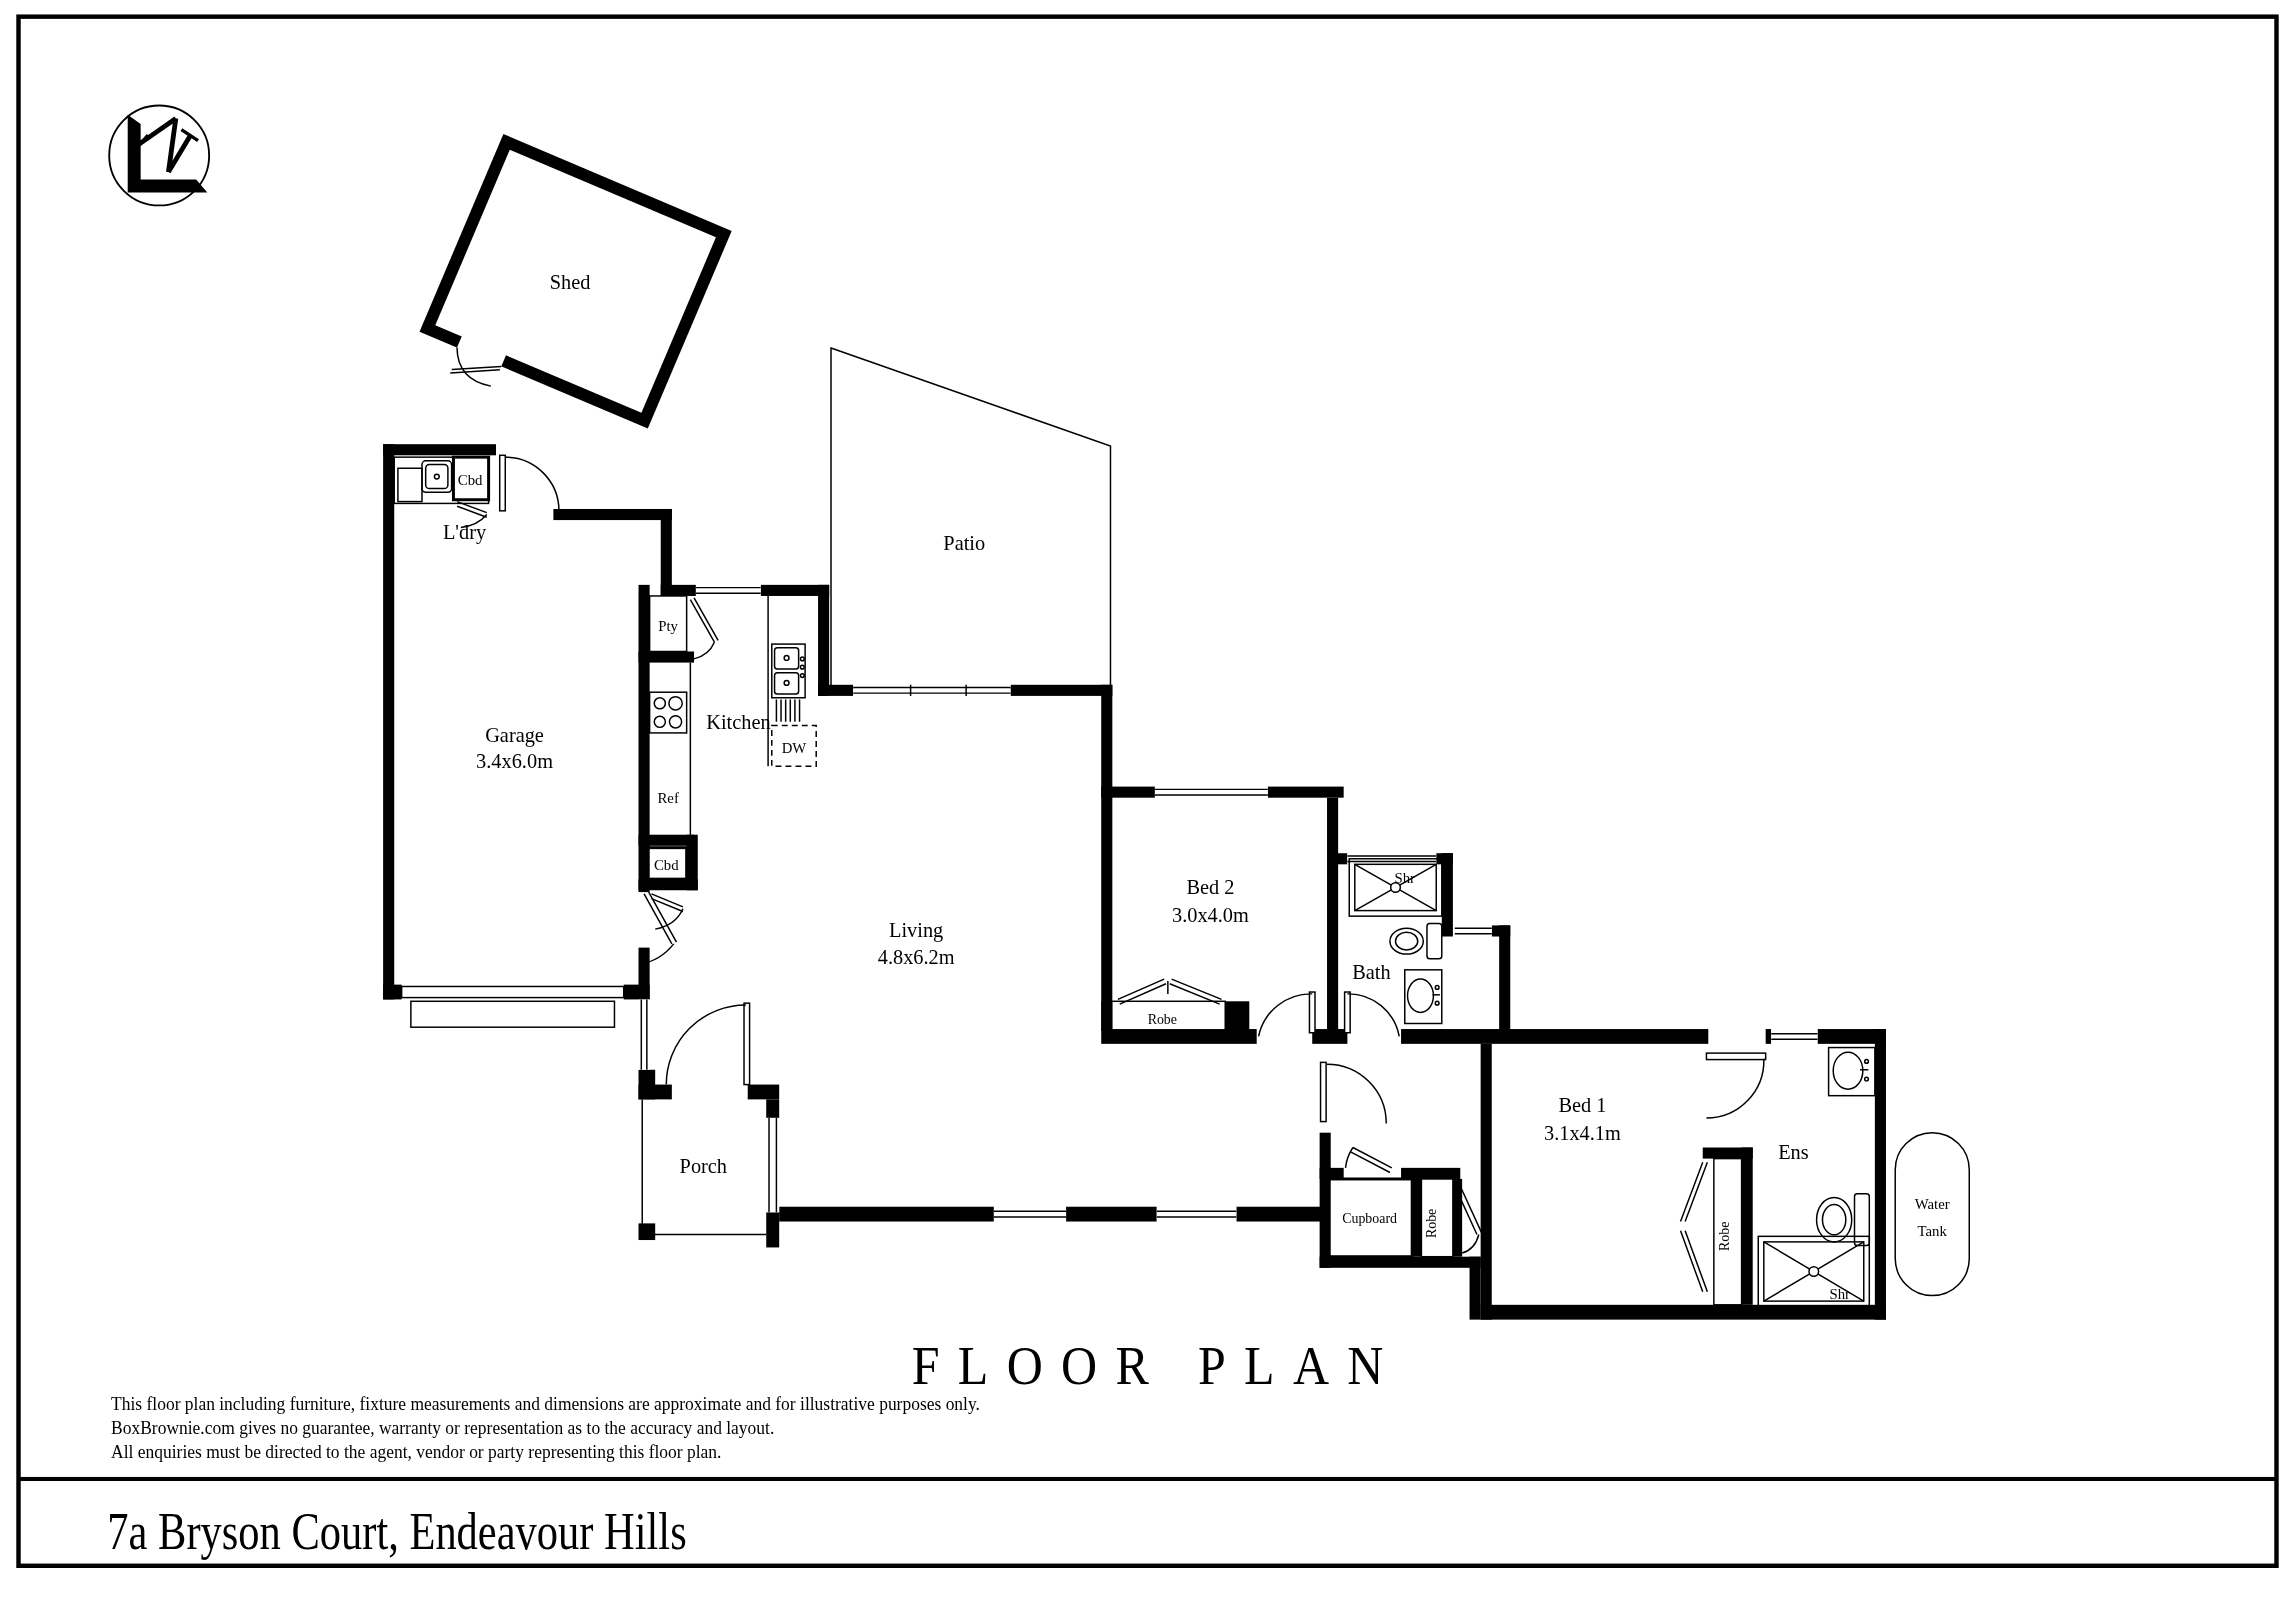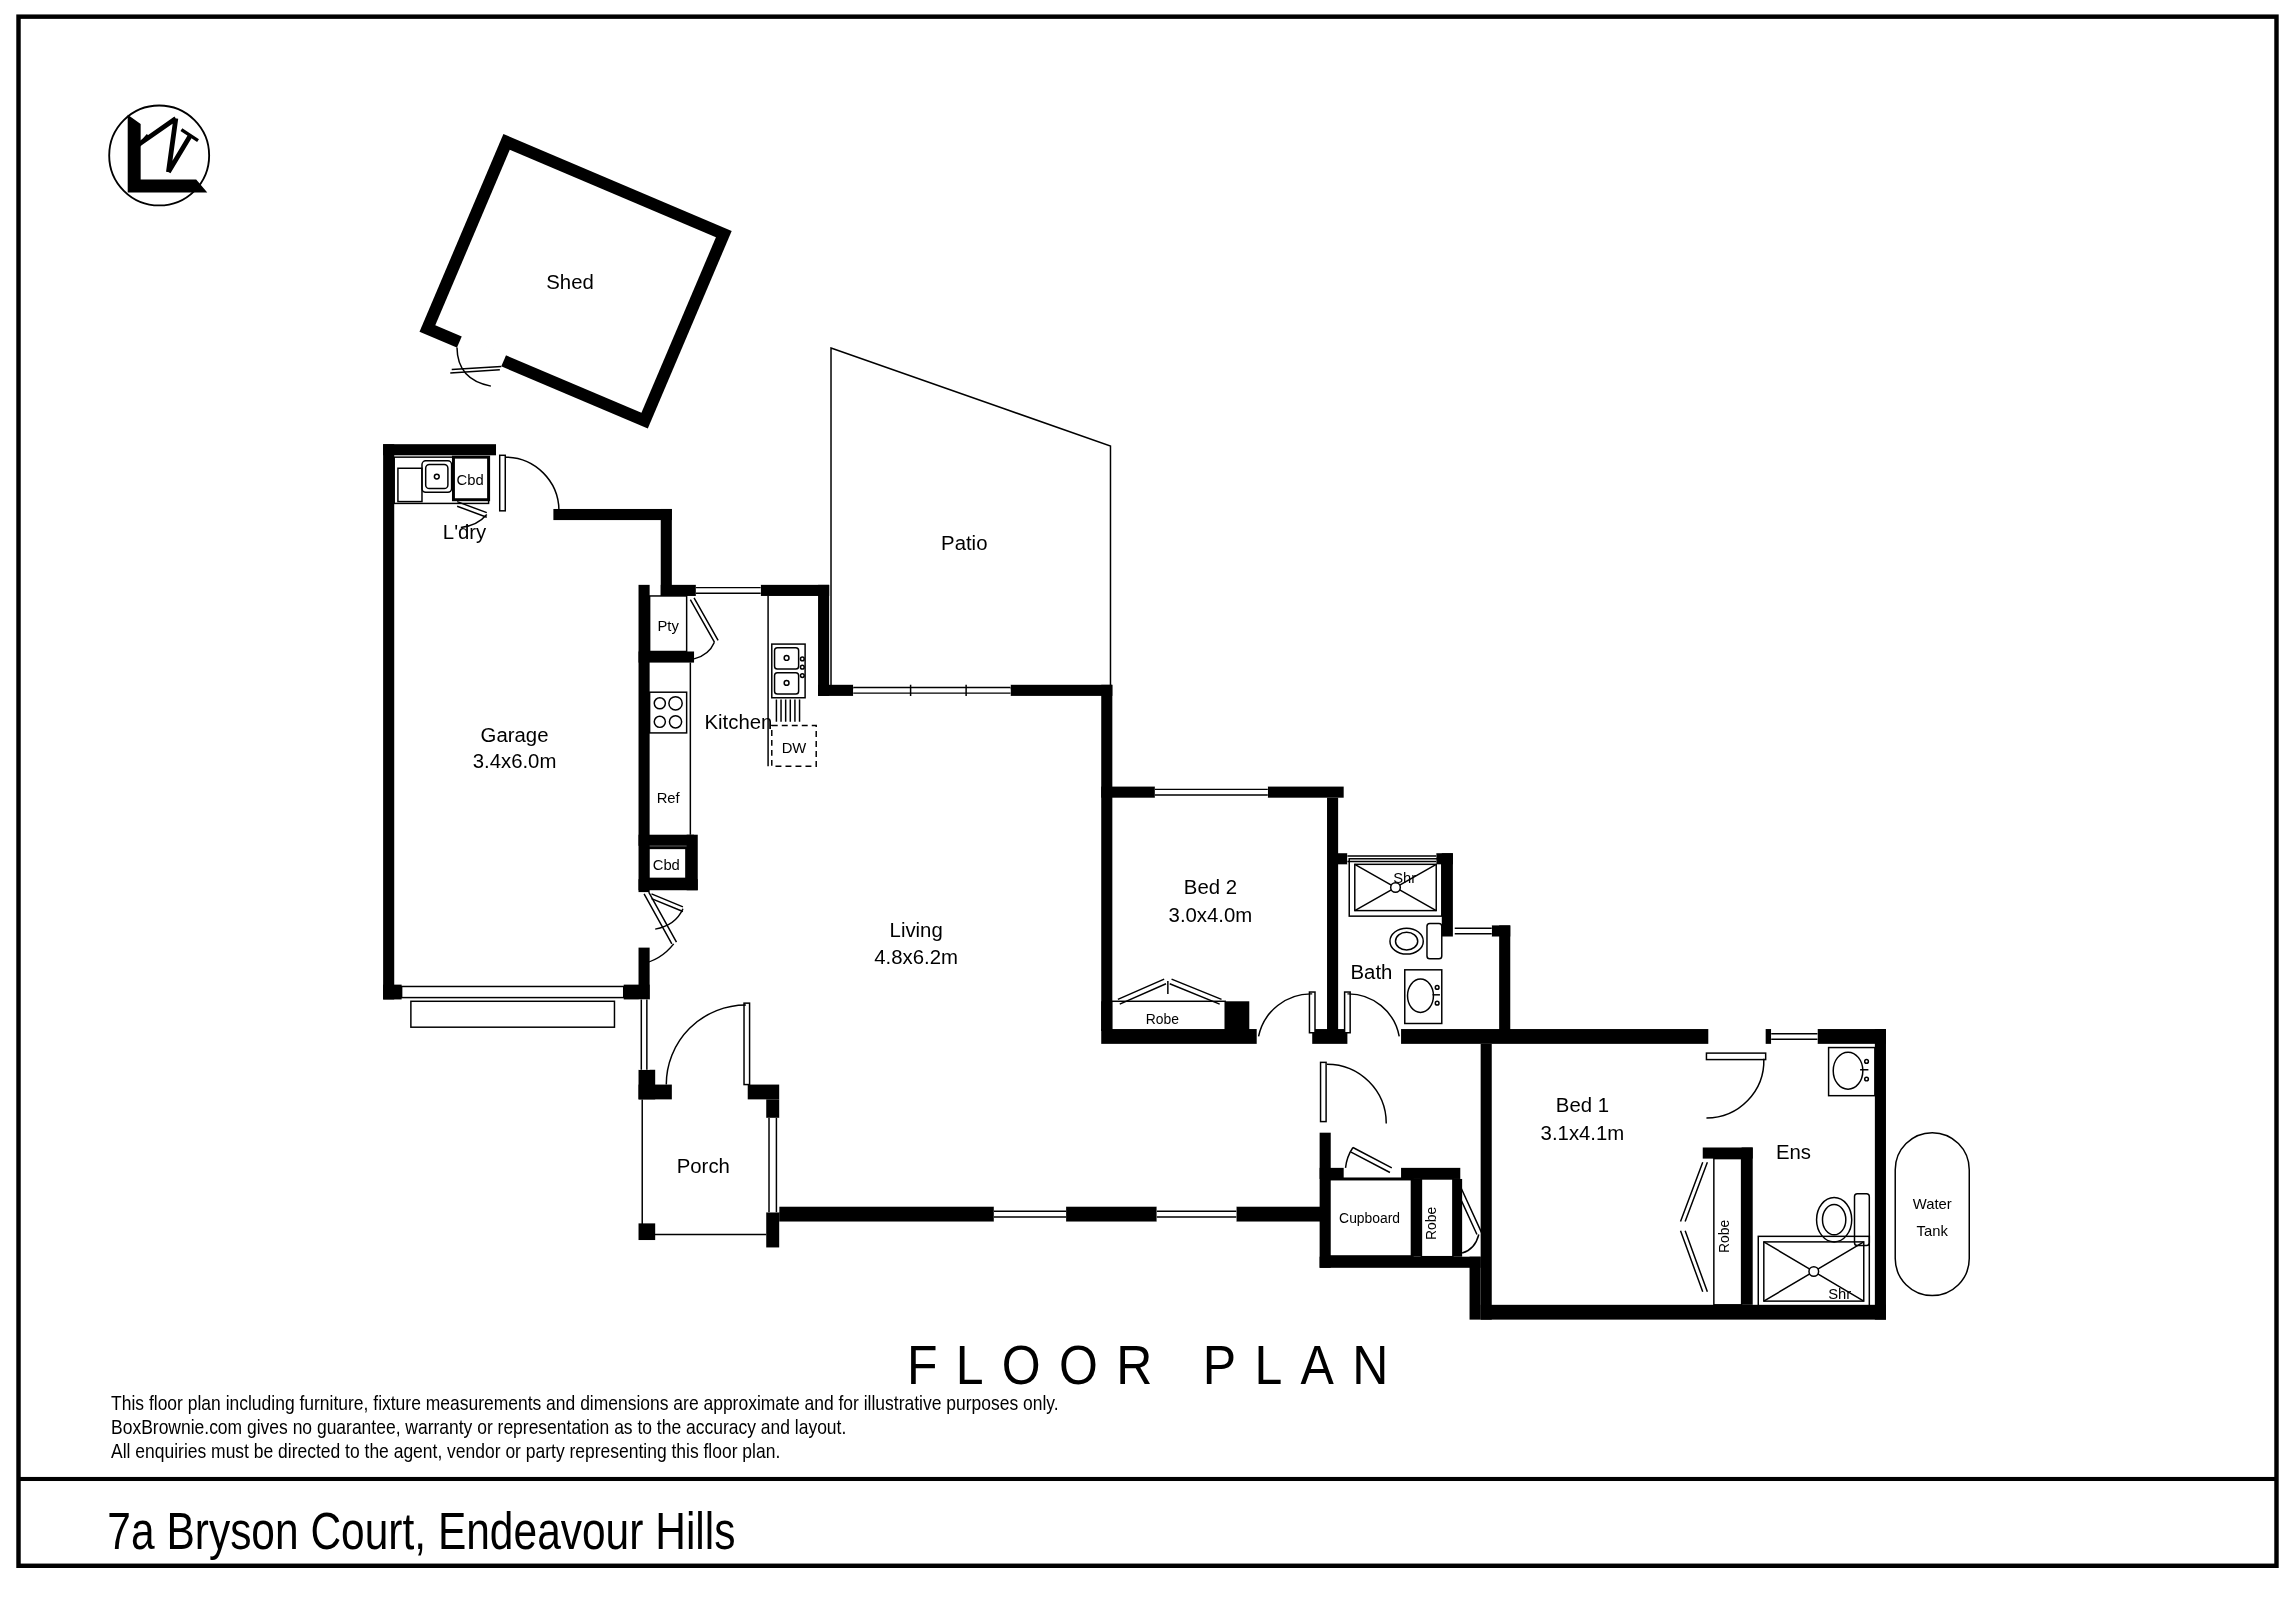--- a/index.html
+++ b/index.html
@@ -1,17 +1,17 @@
 <!DOCTYPE html>
 <html style="font-size:7.4px"><head>
 <meta charset="utf-8">
 <style>
   html,body{margin:0;padding:0;background:#fff;}
   body{font-family:"Liberation Sans",sans-serif;}
-  .page{width:100%;max-width:2295px;}
+  .page{width:100%;max-width:2295px;font-family:Liberation Serif, serif;}
   svg{display:block;width:100%;height:auto;background:#fff;}
   .wall{fill:#000;stroke:none;}
   .thin{fill:none;stroke:#000;stroke-width:0.8;}
   .thin15{fill:none;stroke:#000;stroke-width:1.6;}
   .whitefill{fill:#fff;stroke:#000;stroke-width:0.8;}
   .leaf{fill:#fff;stroke:#000;stroke-width:0.8;}
   .roomlabel{font-size:11px;fill:#000;text-anchor:middle;}
   .smalllabel{font-size:8px;fill:#000;text-anchor:middle;}
   .tinylabel{font-size:7.5px;fill:#000;text-anchor:middle;}
   .dashed{fill:none;stroke:#000;stroke-width:0.8;stroke-dasharray:3.2,2.2;}

